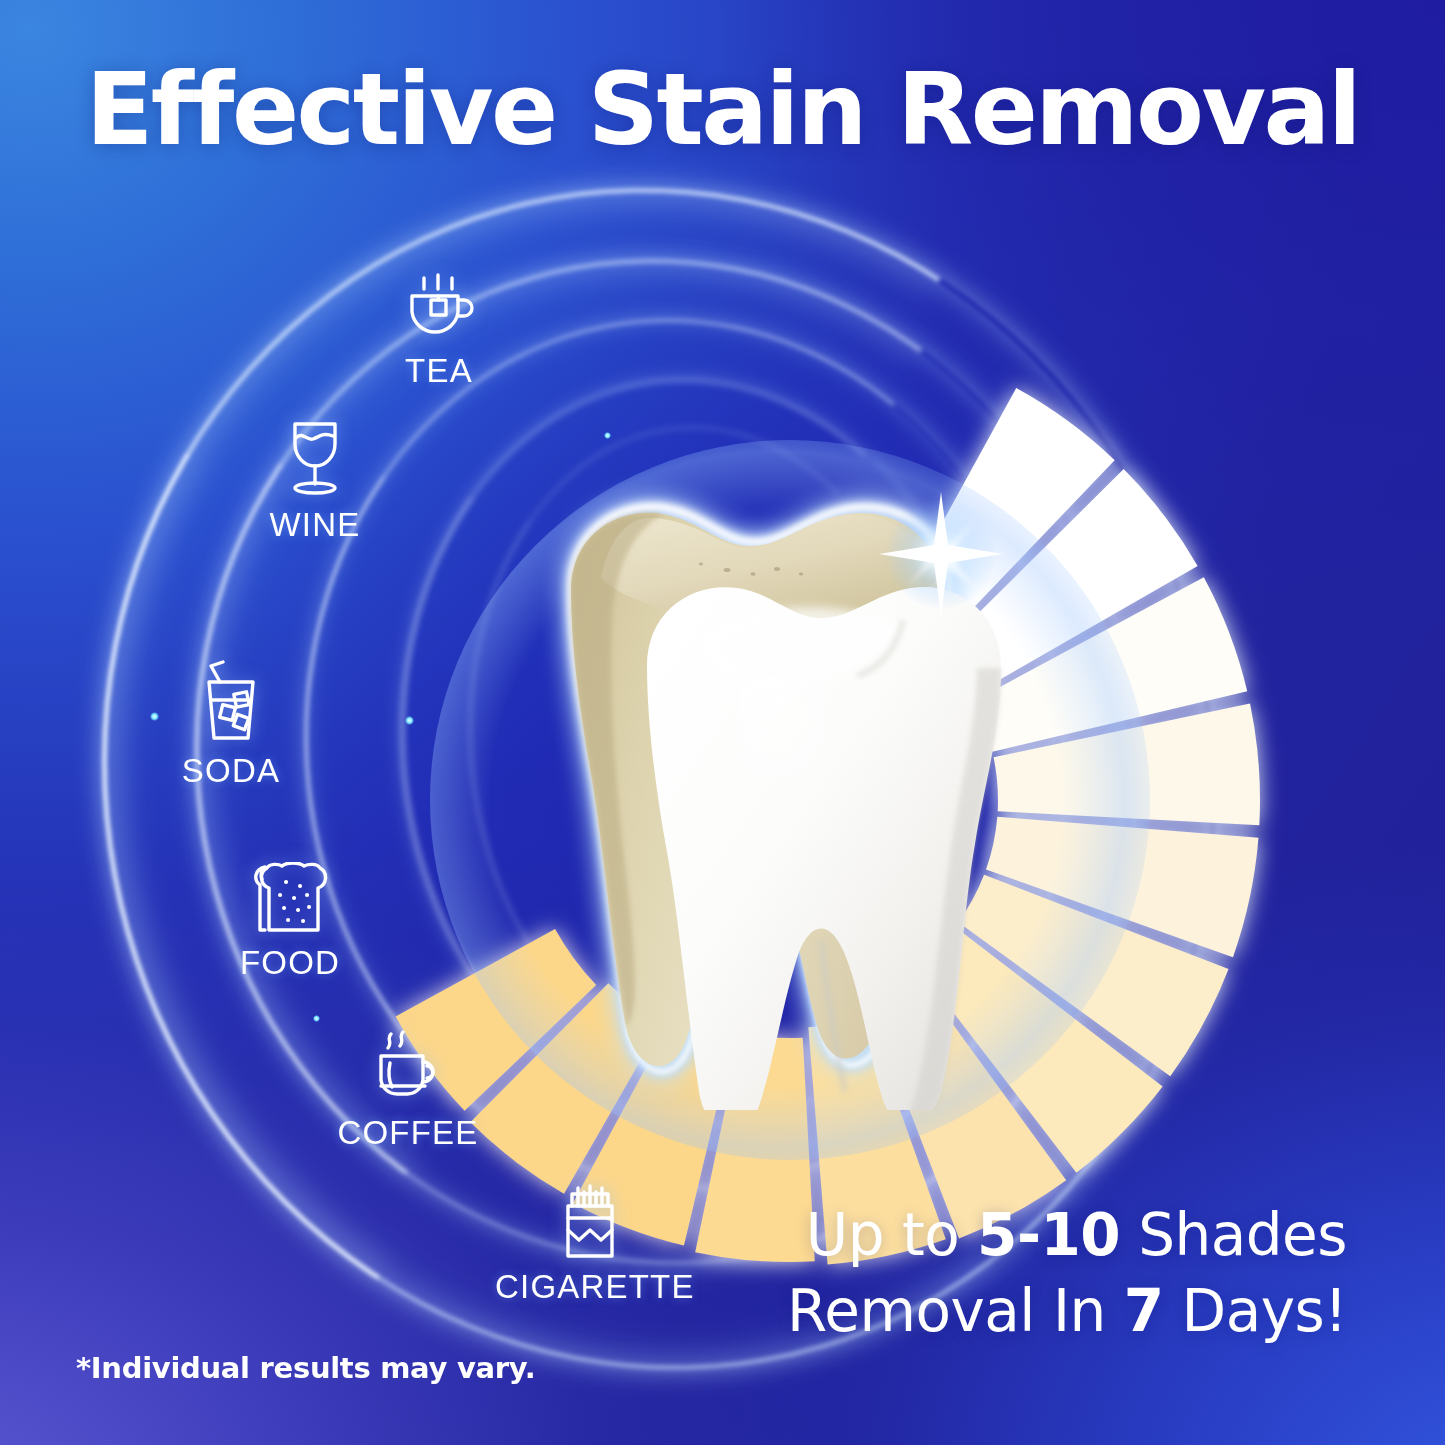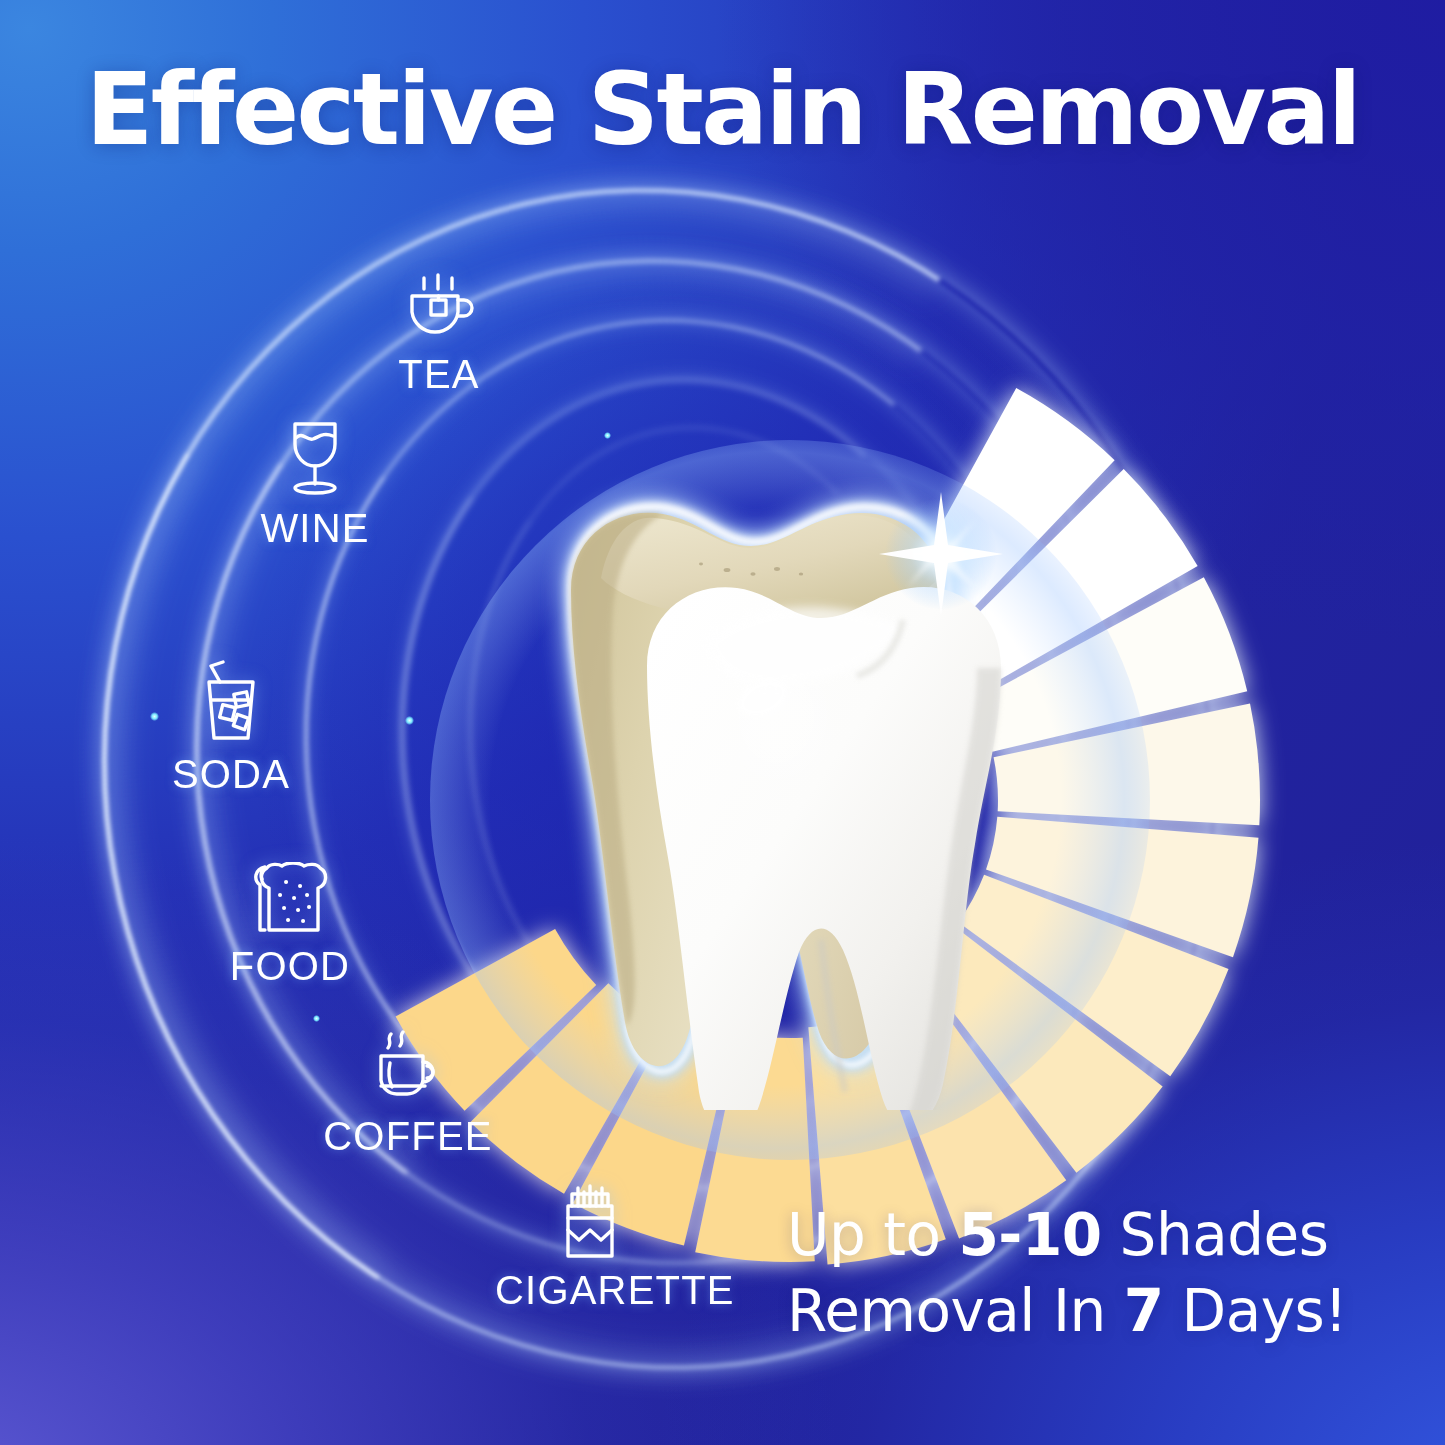--- a/index.html
+++ b/index.html
@@ -173,20 +173,21 @@
     line-height: 1.02;
     white-space: nowrap;
     text-shadow: 0 2px 18px rgba(10,20,110,0.30);
     margin-top: 12px;
   }
 
   .claim {
     position: absolute;
     right: 98px;
     bottom: 96px;
+    text-align: right;
     color: #ffffff;
     font-family: "DejaVu Sans", sans-serif;
     font-size: 58px;
     line-height: 1.30;
     letter-spacing: -0.5px;
     white-space: nowrap;
     text-shadow: 0 2px 14px rgba(10,20,110,0.25);
   }
   .claim .emph { font-weight: bold; }
 
@@ -211,21 +212,21 @@
   }
   .stain-item .glyph {
     display: block;
     margin: 0 auto;
     filter: drop-shadow(0 0 8px rgba(150,195,255,0.55));
   }
   .stain-item .lbl {
     display: block;
     margin-top: 8px;
     font-family: "Liberation Sans", sans-serif;
-    font-size: 40px;
+    font-size: 33px;
     letter-spacing: 1.2px;
     color: #ffffff;
     text-shadow: 0 0 10px rgba(120,180,255,0.5);
   }
 </style>
 </head>
 <body>
 
 <div id="stage">
 
@@ -490,14 +491,15 @@
         <path d="M19 28 v-12 h36 v12"></path>
         <path d="M25 28 v-18 M31 28 v-14 M37 28 v-20 M43 28 v-14 M49 28 v-18"></path>
       </svg></span><span class="lbl">CIGARETTE</span></div>
     </div>
 
   <div class="claim">
     <div><span>Up to </span><span class="emph">5-10</span><span> Shades</span></div>
     <div><span>Removal In </span><span class="emph">7</span><span> Days!</span></div>
   </div>
 
+  <div class="disclaimer">*Individual results may vary.</div>
 
 </div>
 
 </body></html>

